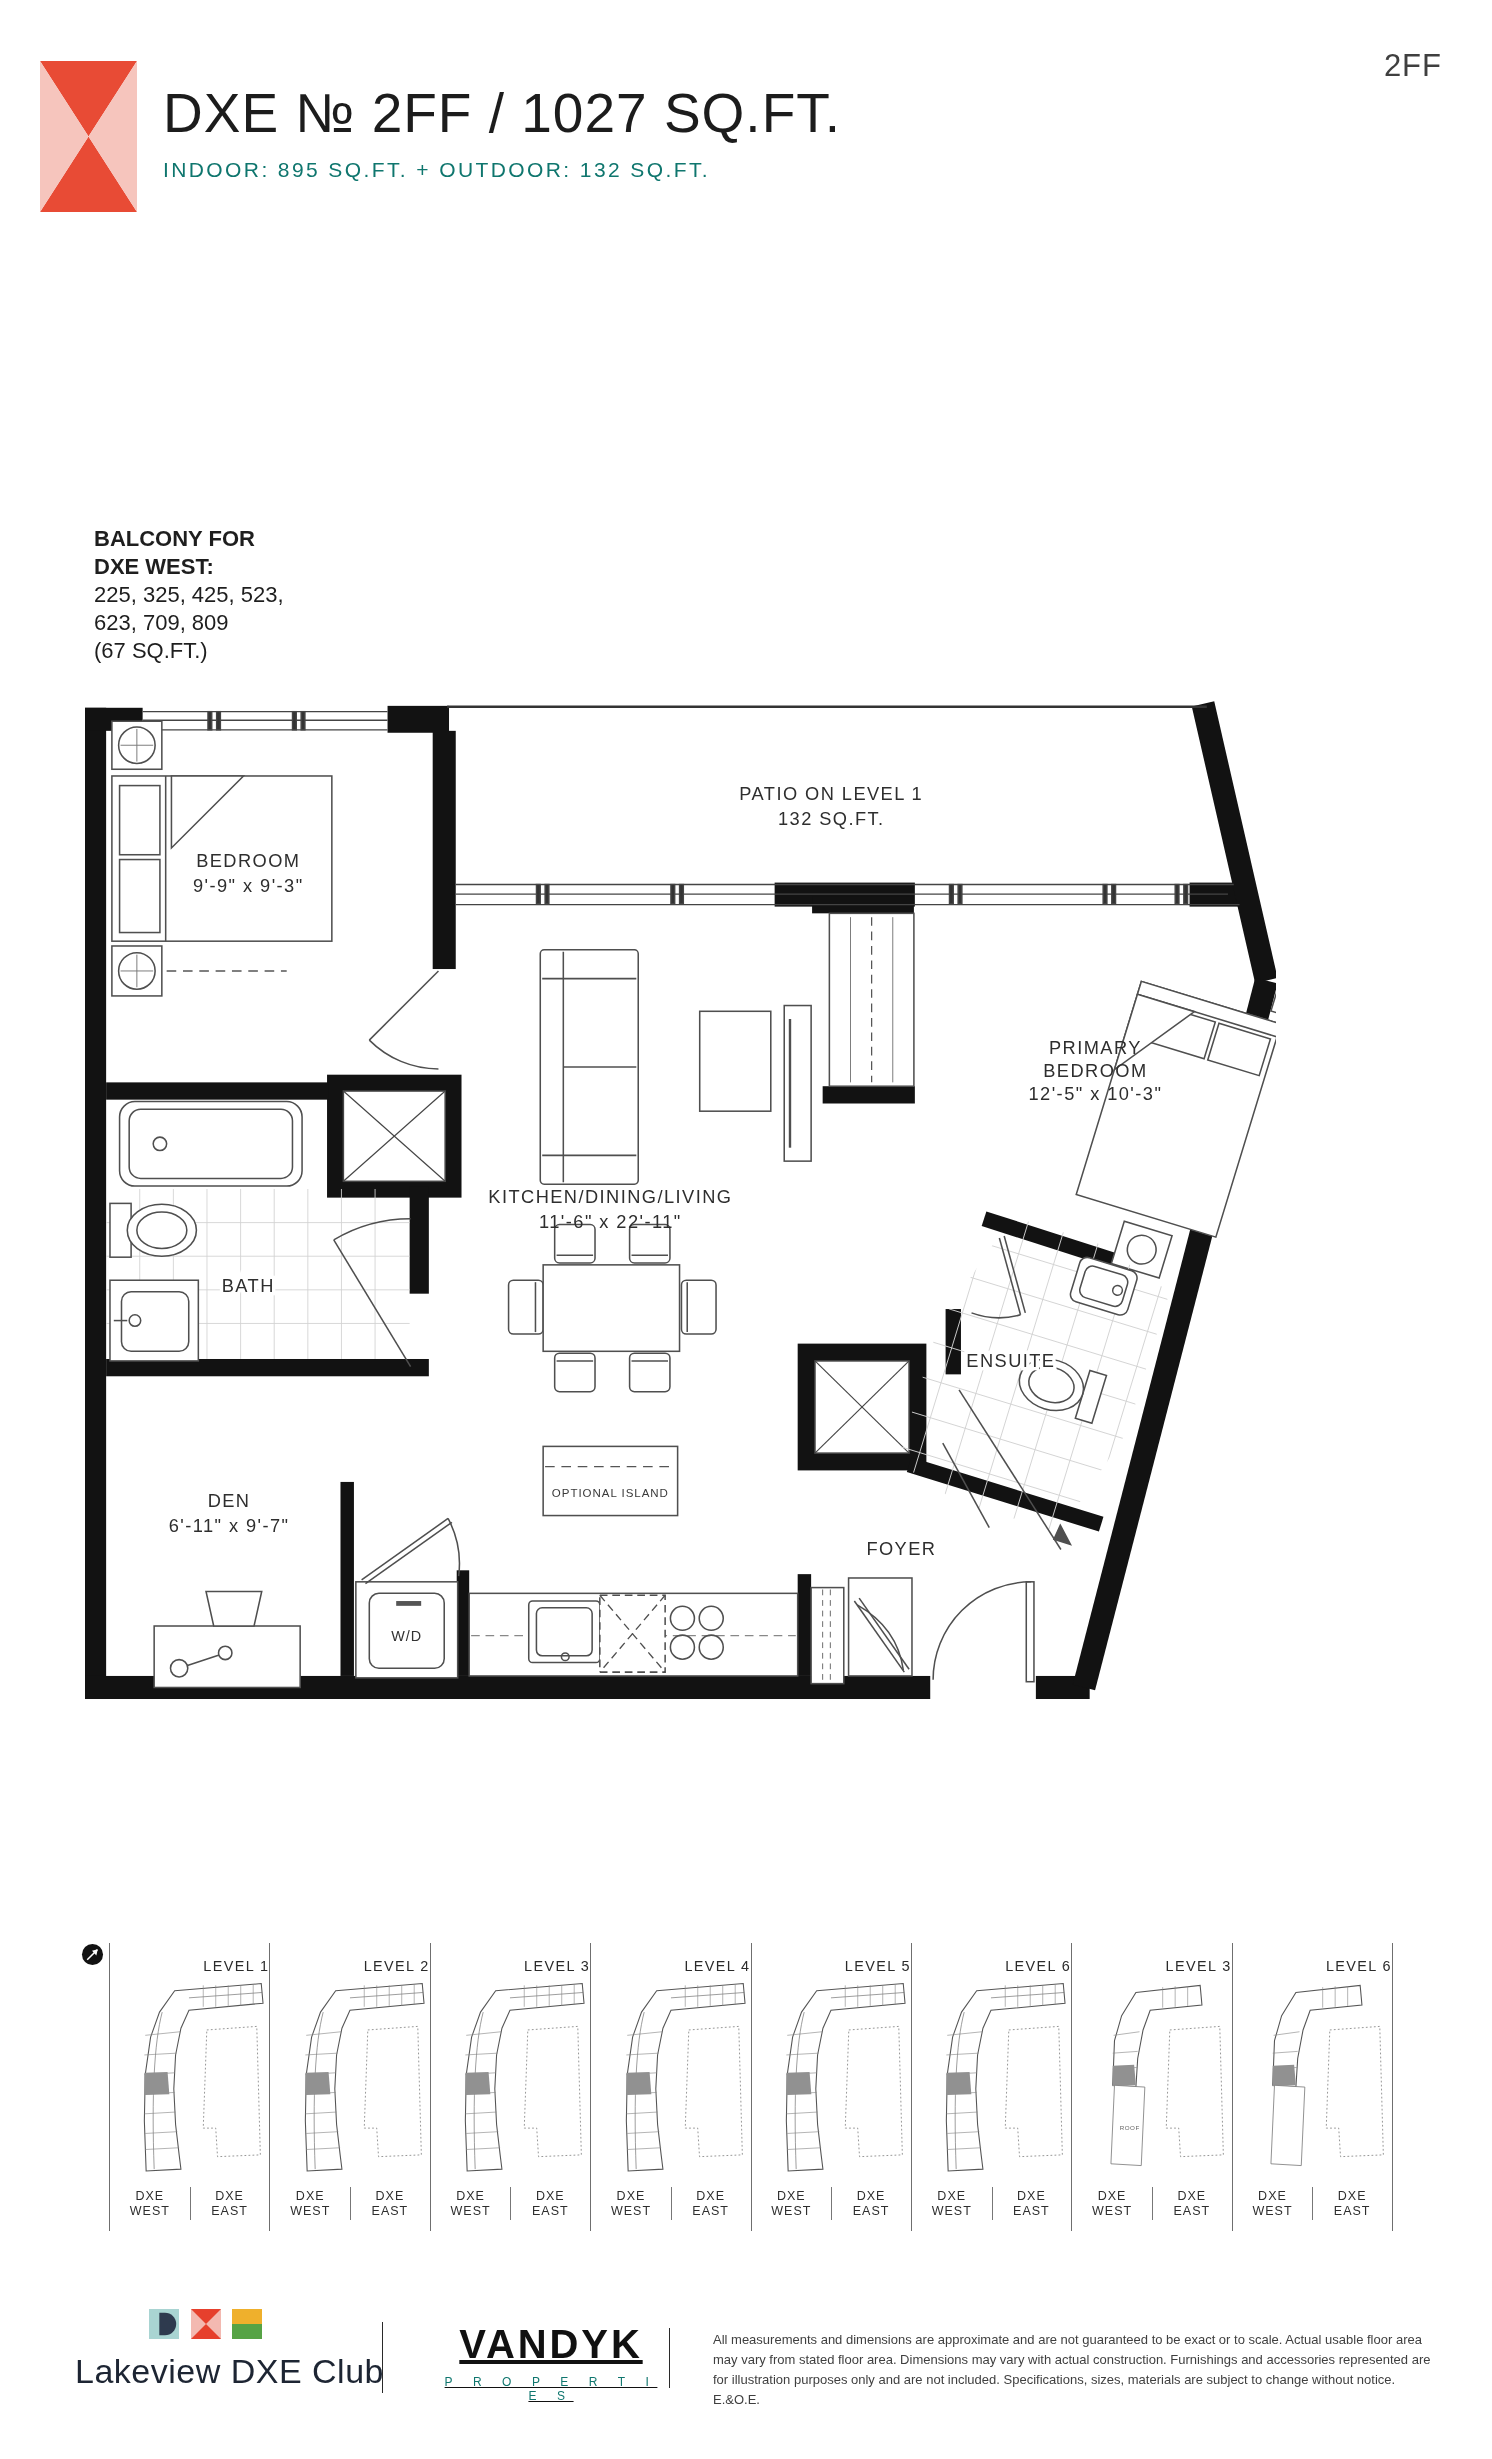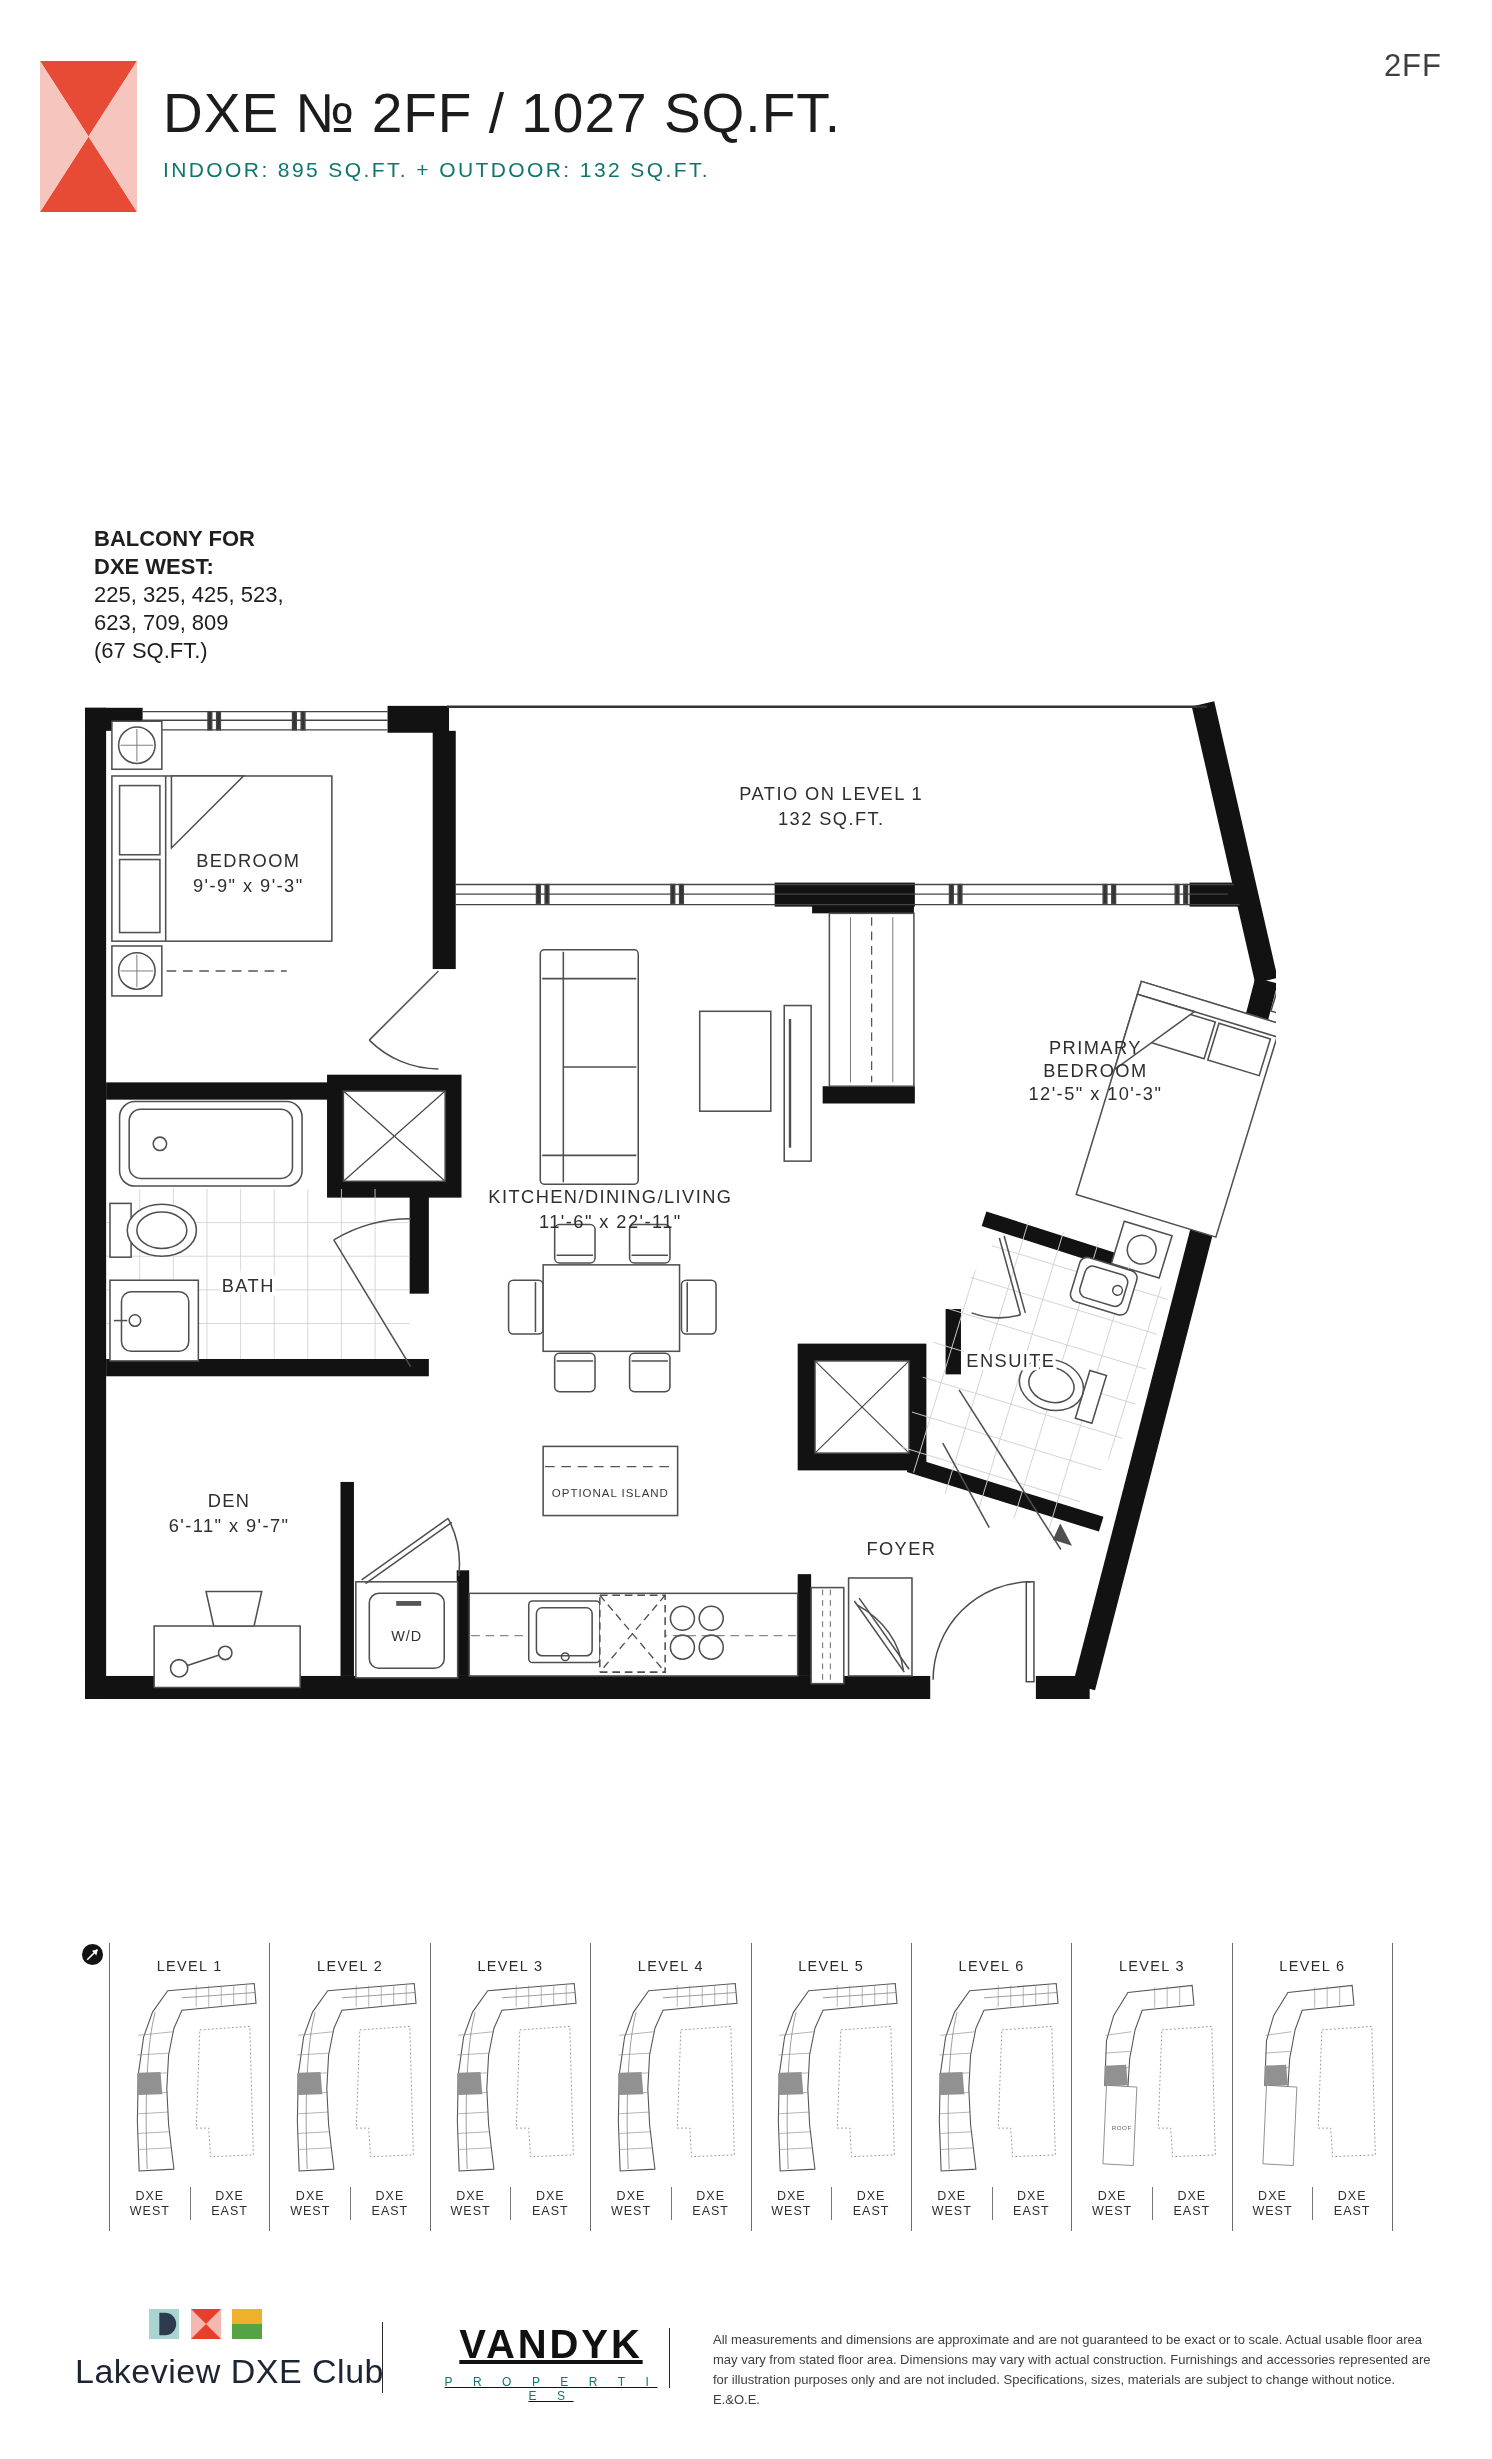--- a/index.html
+++ b/index.html
@@ -24,21 +24,21 @@
   .lbl-sm{font-size:12px;letter-spacing:1px;fill:#3a3a3a;text-anchor:middle;}
   .lbl-wd{font-size:15px;letter-spacing:1px;fill:#333;text-anchor:middle;}
   .fx{stroke:#4f4f4f;stroke-width:1.6;fill:#fff;}
   .fxn{stroke:#4f4f4f;stroke-width:1.6;fill:none;}
   .thin{stroke:#777;stroke-width:1;fill:none;}
   .tile{stroke:#d2d2d2;stroke-width:0.9;}
   
   .key-plans{position:absolute;left:109px;top:1943px;width:1283px;height:288px;display:flex;
              border-right:1px solid #6f6f6f;}
   .kp-panel{flex:1 1 0;border-left:1px solid #6f6f6f;position:relative;display:flex;
-            flex-direction:column;align-items:center;}
+            flex-direction:column;align-items:flex-end;}
   .kp-title{margin-top:15.4px;font-size:14.4px;letter-spacing:1.4px;color:#2b2b2b;}
   .kp-svg{width:144px;height:207px;margin-top:5.8px;}
   .kp-roof{font-size:7px;letter-spacing:.5px;fill:#666;}
   .kp-labels{width:100%;display:flex;margin-top:1.9px;position:relative;}
   .kp-cell{flex:1;text-align:center;font-size:12.5px;letter-spacing:1px;line-height:15.4px;color:#2e2e2e;}
   .kp-mini-div{position:absolute;left:50%;top:-1.9px;width:1px;height:33px;background:#777;}
   .north{position:absolute;left:81px;top:1943px;width:23px;height:23px;}
   
   .footer{position:absolute;left:0;top:2301px;width:1493px;height:134px;}
   .lv-block{position:absolute;left:75px;top:7.7px;width:261px;text-align:center;}

